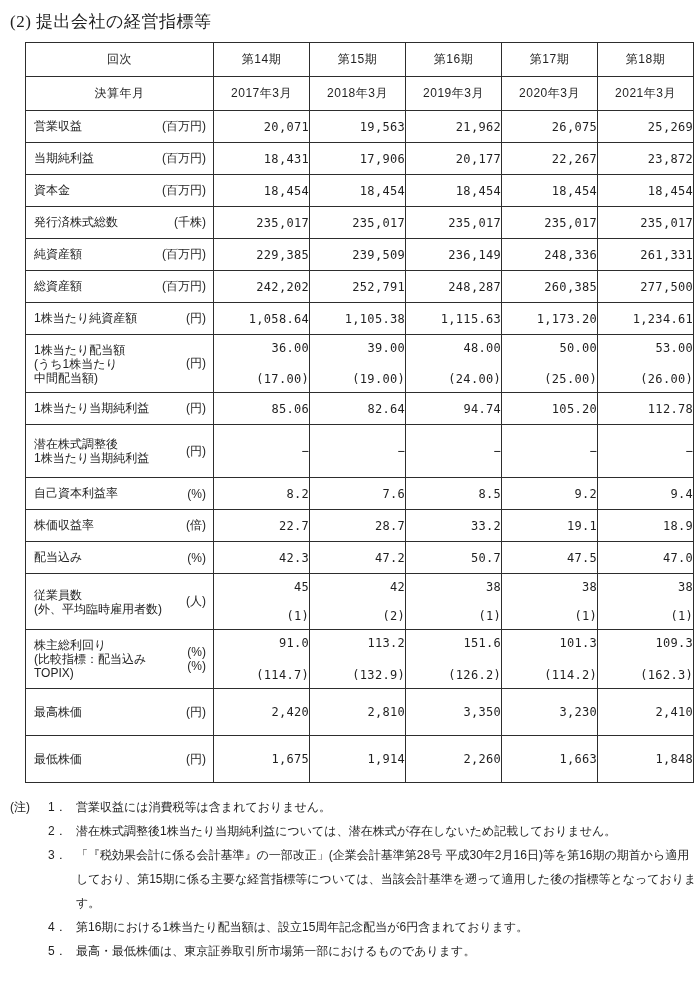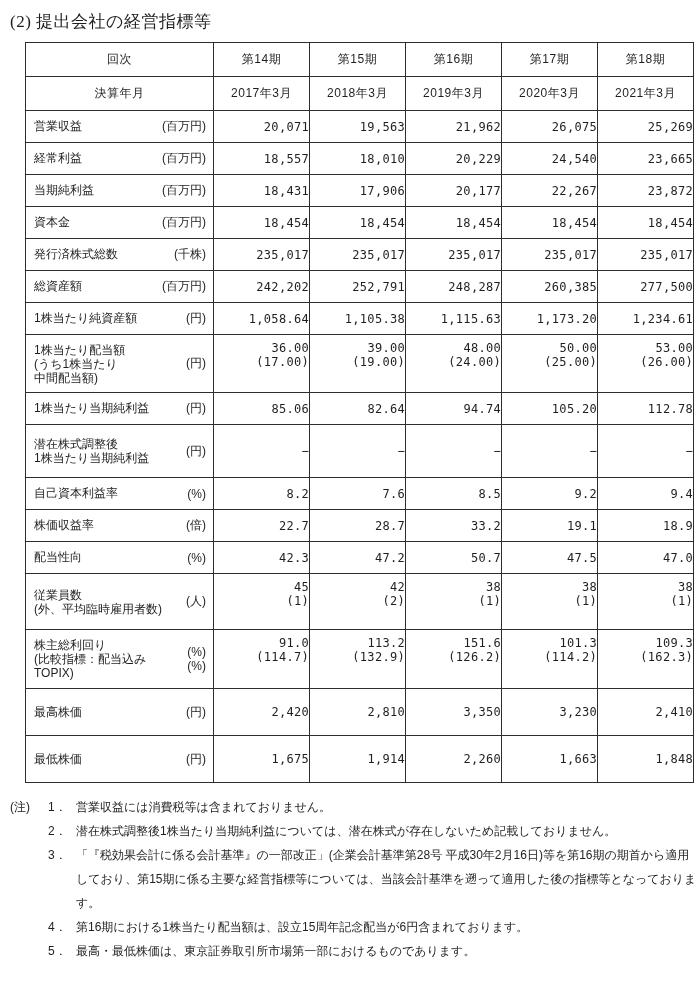--- a/index.html
+++ b/index.html
@@ -13,21 +13,21 @@
   .hc{text-align:center;font-size:12.5px;letter-spacing:.5px;}
   .lc-inner{display:flex;align-items:center;padding:0 7px 0 8px;}
   .lbl{white-space:nowrap;}
   .lbl-lines{line-height:14px;}
   .lbl-lines div{white-space:nowrap;}
   .unit{margin-left:auto;padding-left:4px;white-space:nowrap;}
   .unit-col{margin-left:auto;align-self:stretch;display:flex;flex-direction:column;
             justify-content:space-between;padding:7px 0 7px 4px;}
   .vc{text-align:right;padding-right:8px;
       font-family:"DejaVu Sans Mono","Liberation Mono",monospace;letter-spacing:.3px;}
-  .stack{display:flex;flex-direction:column;
+  .stack{display:flex;flex-direction:column;justify-content:space-between;
          height:100%;box-sizing:border-box;padding:6px 0;}
   .stack span{display:block;}
   tr.h-hdr>td{height:33px;}
   tr.h-std>td{height:31px;}
   tr.h-div>td{height:57px;}
   tr.h-dil>td{height:52px;}
   tr.h-emp>td{height:55px;}
   tr.h-ret>td{height:58px;}
   tr.h-prc>td{height:46px;}
   .notes{margin:12px 2px 0 10px;font-size:12px;}
@@ -79,33 +79,20 @@
             <span class="unit">(百万円)</span>
           </div>
         </td>
     <td class="vc">20,071</td>
     <td class="vc">19,563</td>
     <td class="vc">21,962</td>
     <td class="vc">26,075</td>
     <td class="vc">25,269</td>
   </tr>
 
-  <tr class="h-std">
-    <td>
-          <div class="lc-inner">
-            <span class="lbl">経常利益</span>
-            <span class="unit">(百万円)</span>
-          </div>
-        </td>
-    <td class="vc">18,557</td>
-    <td class="vc">18,010</td>
-    <td class="vc">20,229</td>
-    <td class="vc">24,540</td>
-    <td class="vc">23,665</td>
-  </tr>
 
   <tr class="h-std">
     <td>
           <div class="lc-inner">
             <span class="lbl">当期純利益</span>
             <span class="unit">(百万円)</span>
           </div>
         </td>
     <td class="vc">18,431</td>
     <td class="vc">17,906</td>
@@ -135,20 +122,33 @@
             <span class="unit">(千株)</span>
           </div>
         </td>
     <td class="vc">235,017</td>
     <td class="vc">235,017</td>
     <td class="vc">235,017</td>
     <td class="vc">235,017</td>
     <td class="vc">235,017</td>
   </tr>
 
+  <tr class="h-std">
+    <td>
+          <div class="lc-inner">
+            <span class="lbl">純資産額</span>
+            <span class="unit">(百万円)</span>
+          </div>
+        </td>
+    <td class="vc">229,385</td>
+    <td class="vc">239,509</td>
+    <td class="vc">236,149</td>
+    <td class="vc">248,336</td>
+    <td class="vc">261,331</td>
+  </tr>
 
   <tr class="h-std">
     <td>
           <div class="lc-inner">
             <span class="lbl">総資産額</span>
             <span class="unit">(百万円)</span>
           </div>
         </td>
     <td class="vc">242,202</td>
     <td class="vc">252,791</td>
@@ -270,21 +270,21 @@
     <td class="vc">22.7</td>
     <td class="vc">28.7</td>
     <td class="vc">33.2</td>
     <td class="vc">19.1</td>
     <td class="vc">18.9</td>
   </tr>
 
   <tr class="h-std">
     <td>
           <div class="lc-inner">
-            <span class="lbl">配当性向</span>
+            <span class="lbl">配当込み</span>
             <span class="unit">(%)</span>
           </div>
         </td>
     <td class="vc">42.3</td>
     <td class="vc">47.2</td>
     <td class="vc">50.7</td>
     <td class="vc">47.5</td>
     <td class="vc">47.0</td>
   </tr>
 

